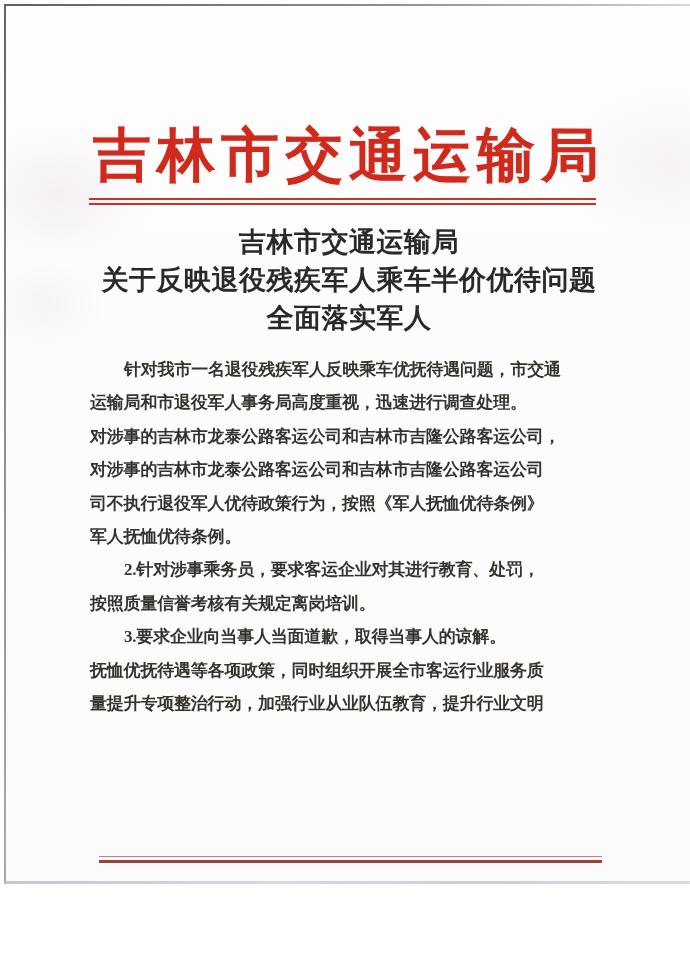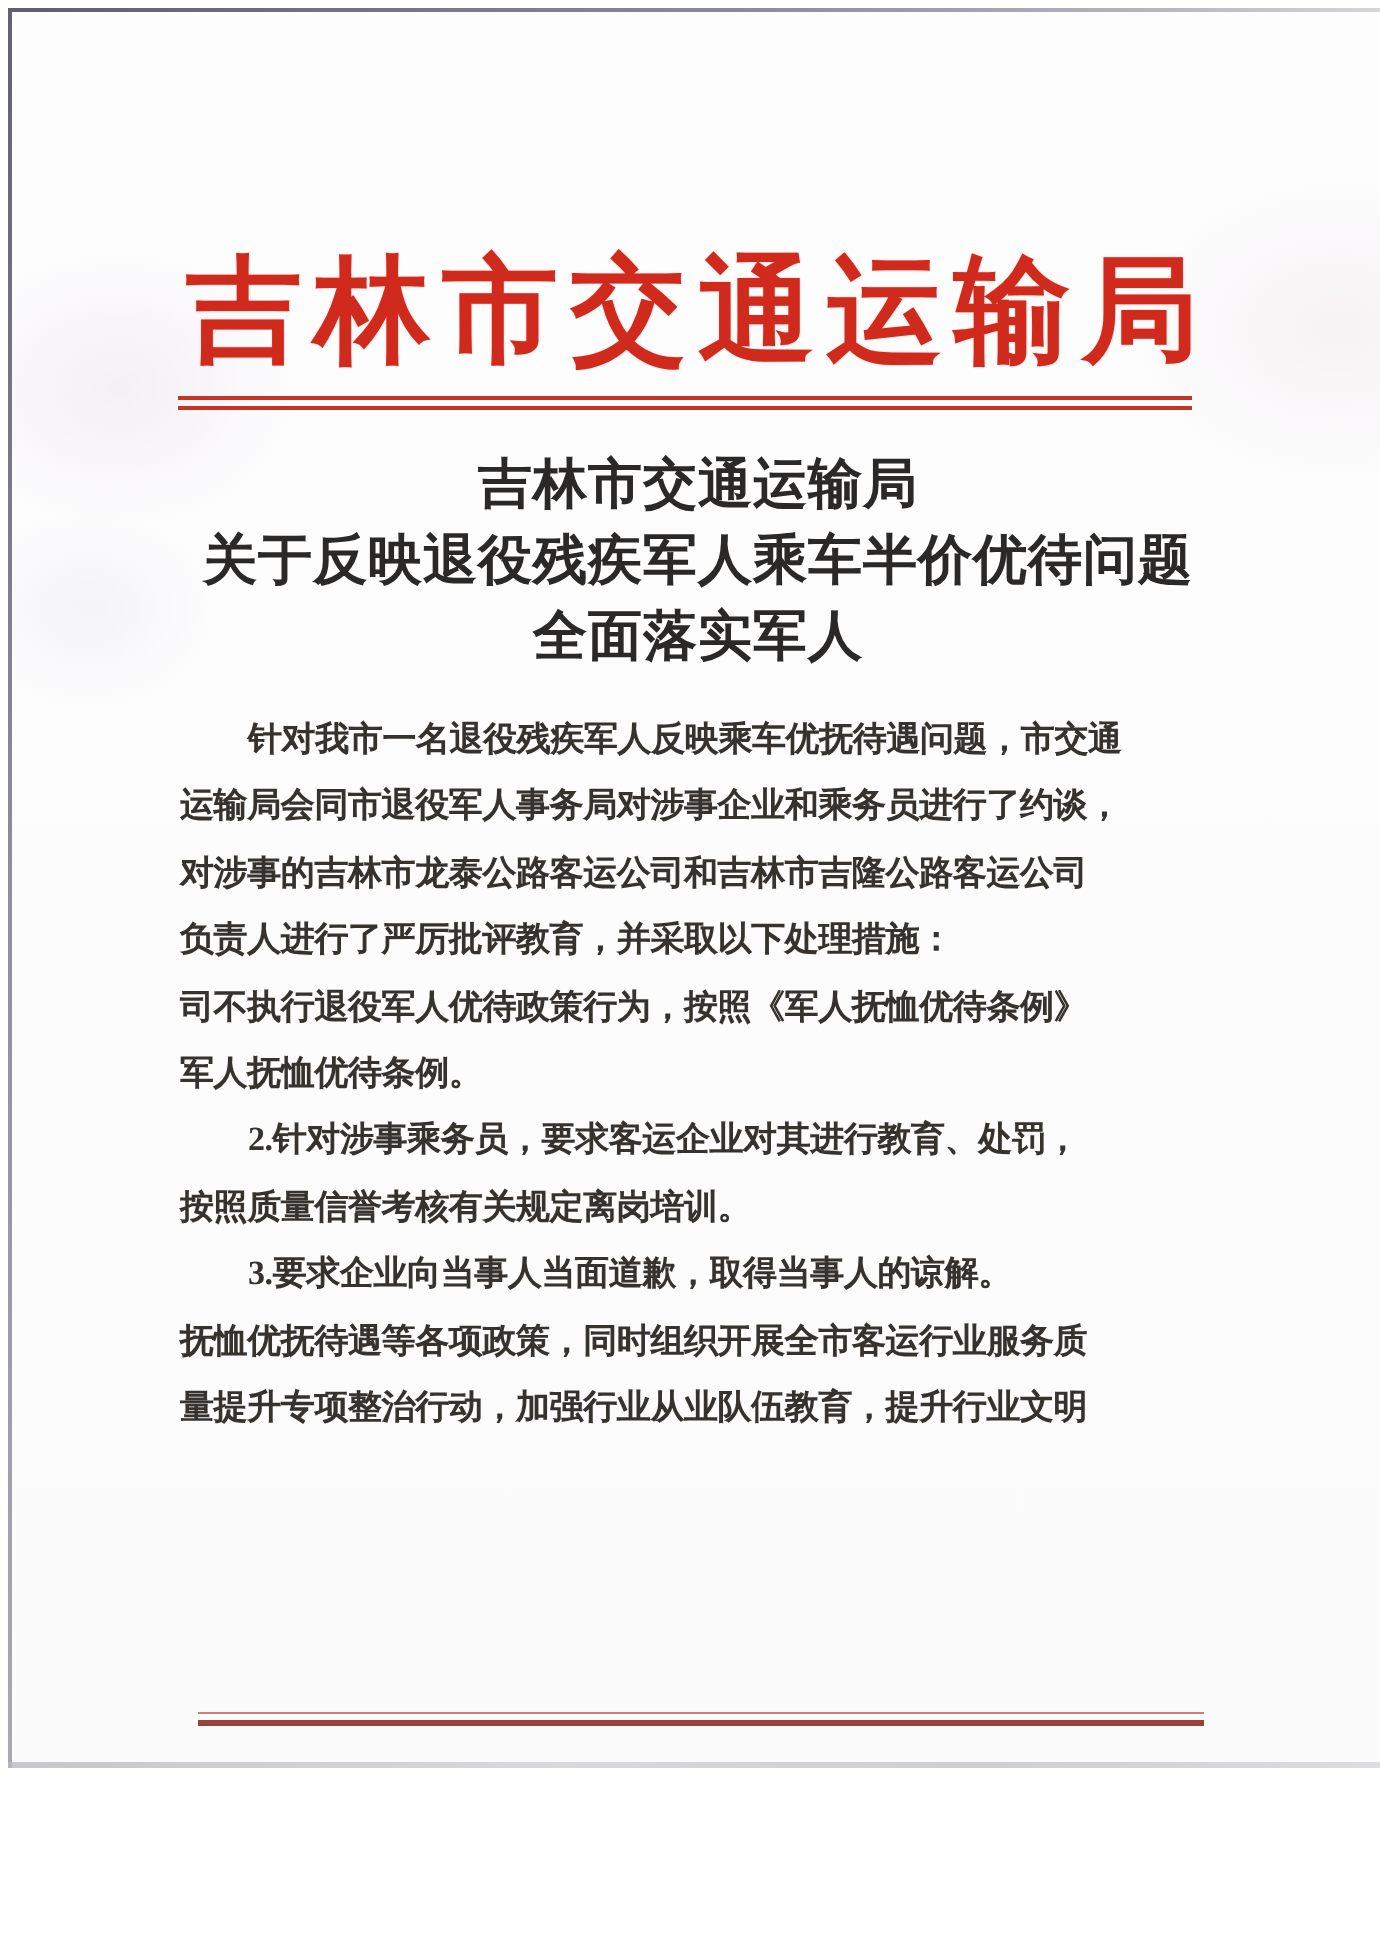--- a/index.html
+++ b/index.html
@@ -136,23 +136,23 @@
   <div class="rule-top"></div>
 
   <div class="doc-title">
     <div class="tline">吉林市交通运输局</div>
     <div class="tline">关于反映退役残疾军人乘车半价优待问题</div>
     <div class="tline">全面落实军人</div>
   </div>
 
   <div class="body-block" id="body-block">
       <div class="line indent">针对我市一名退役残疾军人反映乘车优抚待遇问题，市交通</div>
-      <div class="line">运输局会同市退役军人事务局对涉事企业和乘务员进行了约谈，</div>
+      <div class="line">运输局和市退役军人事务局高度重视，迅速进行调查处理。</div>
+      <div class="line">对涉事的吉林市龙泰公路客运公司和吉林市吉隆公路客运公司，</div>
       <div class="line">对涉事的吉林市龙泰公路客运公司和吉林市吉隆公路客运公司</div>
-      <div class="line">负责人进行了严厉批评教育，并采取以下处理措施：</div>
       <div class="line">司不执行退役军人优待政策行为，按照《军人抚恤优待条例》</div>
       <div class="line">军人抚恤优待条例。</div>
       <div class="line indent">2.针对涉事乘务员，要求客运企业对其进行教育、处罚，</div>
       <div class="line">按照质量信誉考核有关规定离岗培训。</div>
       <div class="line indent">3.要求企业向当事人当面道歉，取得当事人的谅解。</div>
       <div class="line">抚恤优抚待遇等各项政策，同时组织开展全市客运行业服务质</div>
       <div class="line">量提升专项整治行动，加强行业从业队伍教育，提升行业文明</div>
     </div>
 
   <div class="rule-bottom"></div>

